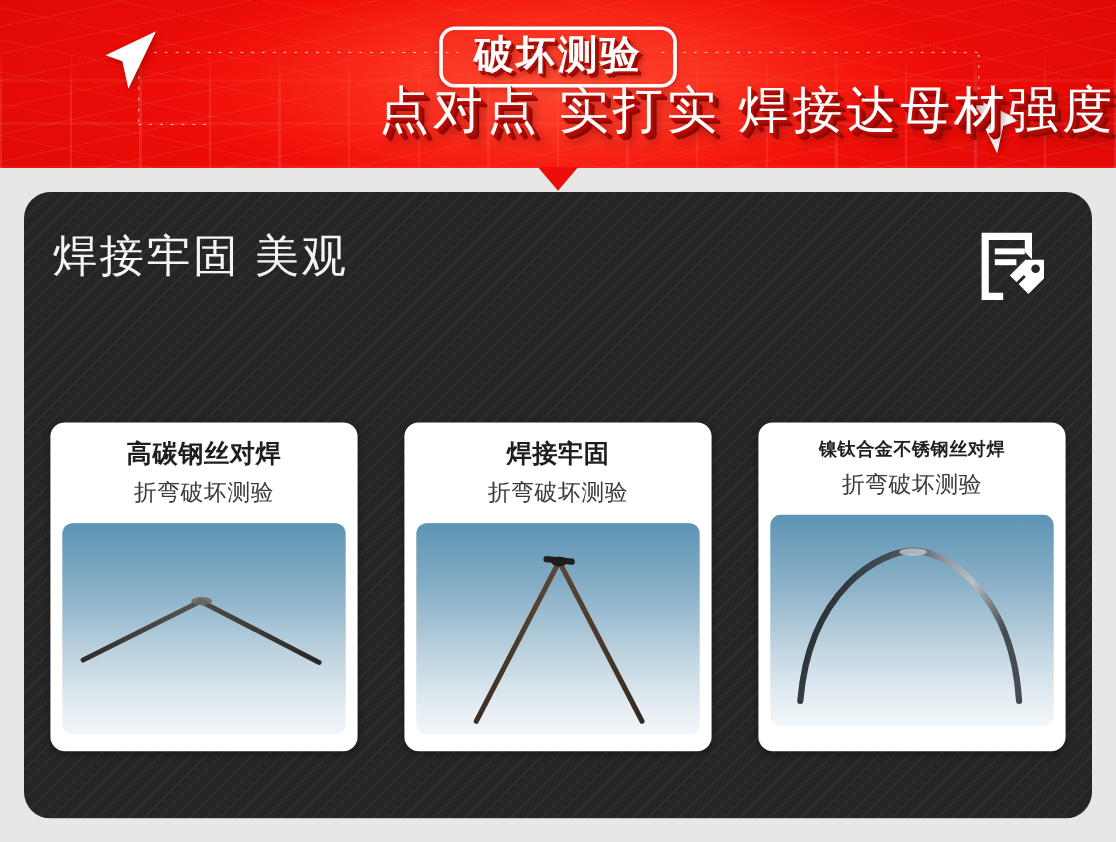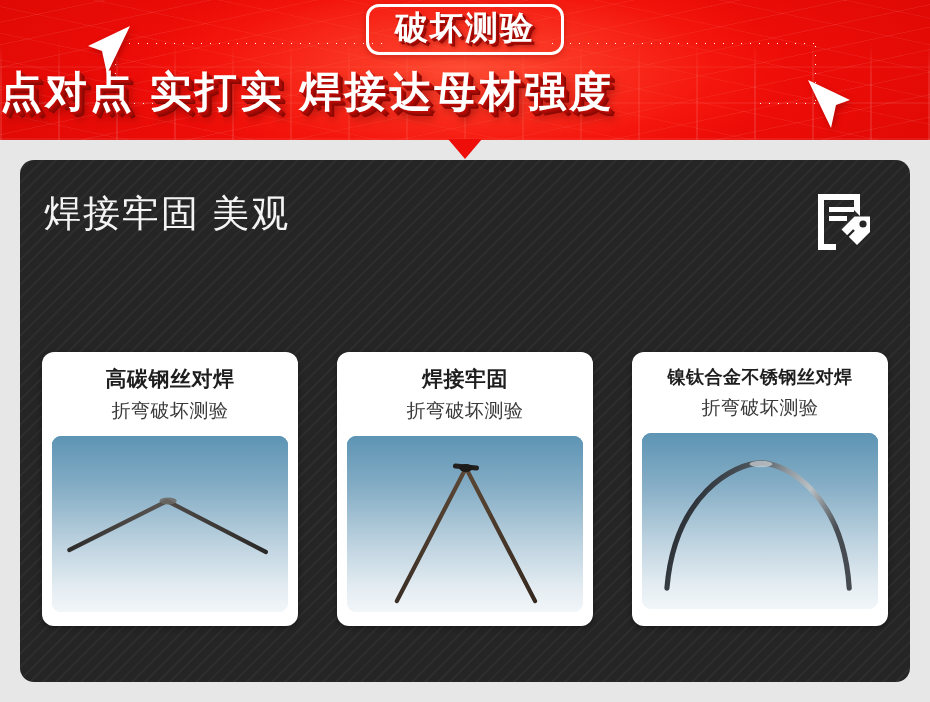--- a/index.html
+++ b/index.html
@@ -86,46 +86,46 @@
     filter: drop-shadow(2px 3px 3px rgba(120,0,0,.45));
   }
   .arrow-left  { left: 86px;  top: 24px;  }
   .arrow-right { left: 806px; top: 78px;  }
   .cursor-arrow svg { display: block; }
 
   
   .title-badge {
     position: absolute;
     left: 50%;
-    top: 4px;
+    top: 22px;
     transform: translateX(-50%);
     border: 3px solid #ffffff;
     border-radius: 13px;
     padding: 4px 26px 8px 26px;
     line-height: 1;
     box-shadow: 0 2px 6px rgba(130,0,0,.35);
   }
   .title-badge-text {
     font-size: 33px;
     font-weight: bold;
     color: #ffffff;
     letter-spacing: 2px;
     white-space: nowrap;
     text-shadow:
       1px 1px 0 #b00b06, 2px 2px 0 #a00a05,
       3px 3px 0 #900905, 4px 4px 5px rgba(100,0,0,.55);
   }
 
   .header-subtitle {
     position: absolute;
-    left: 0; right: 8px;
+    left: 0; right: 0;
     top: 64px;
-    text-align: left;
+    text-align: right;
     font-size: 42px;
-    font-weight: bold;
+    font-weight: normal;
     color: #ffffff;
     letter-spacing: 3px;
     white-space: nowrap;
     text-shadow:
       1px 1px 0 #c00c06, 2px 2px 0 #b20b05,
       3px 3px 0 #a30a05, 4px 4px 0 #950904,
       5px 5px 0 #870803, 6px 7px 8px rgba(90,0,0,.55);
   }
 
   
@@ -140,21 +140,21 @@
     border-top: 20px solid #ee0d08;
   }
 
   
   .dark-panel {
     position: absolute;
     left: 20px;
     top: 160px;
     width: 890px;
     height: 522px;
-    border-radius: 14px;
+    border-radius: 22px;
     background-color: #252525;
     background-image: repeating-linear-gradient(
       -45deg,
       rgba(255,255,255,.035) 0px,
       rgba(255,255,255,.035) 2px,
       rgba(0,0,0,0) 2px,
       rgba(0,0,0,0) 9px
     );
     overflow: hidden;
   }
@@ -211,21 +211,21 @@
   .card-title {
     text-align: center;
     font-size: 21px;
     font-weight: bold;
     color: #1e1e1e;
     letter-spacing: .5px;
     line-height: 1.25;
     white-space: nowrap;
   }
   .card-title.small {
-    font-size: 18px;
+    font-size: 15px;
   }
   .card-subtitle {
     text-align: center;
     font-size: 19px;
     font-weight: normal;
     color: #3a3a3a;
     margin-top: 6px;
     letter-spacing: .5px;
   }
   .card-photo {

